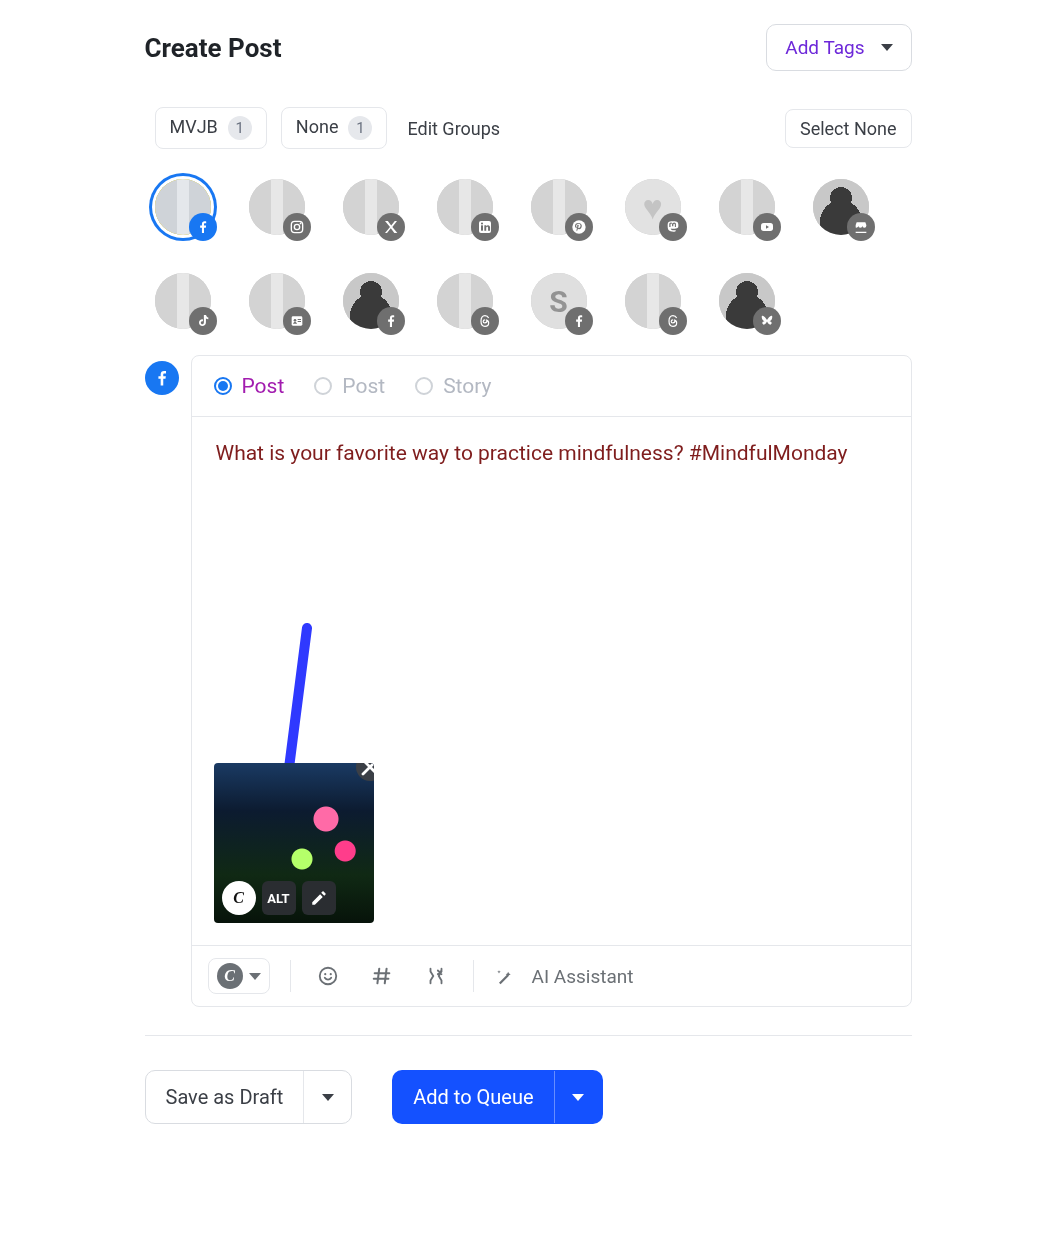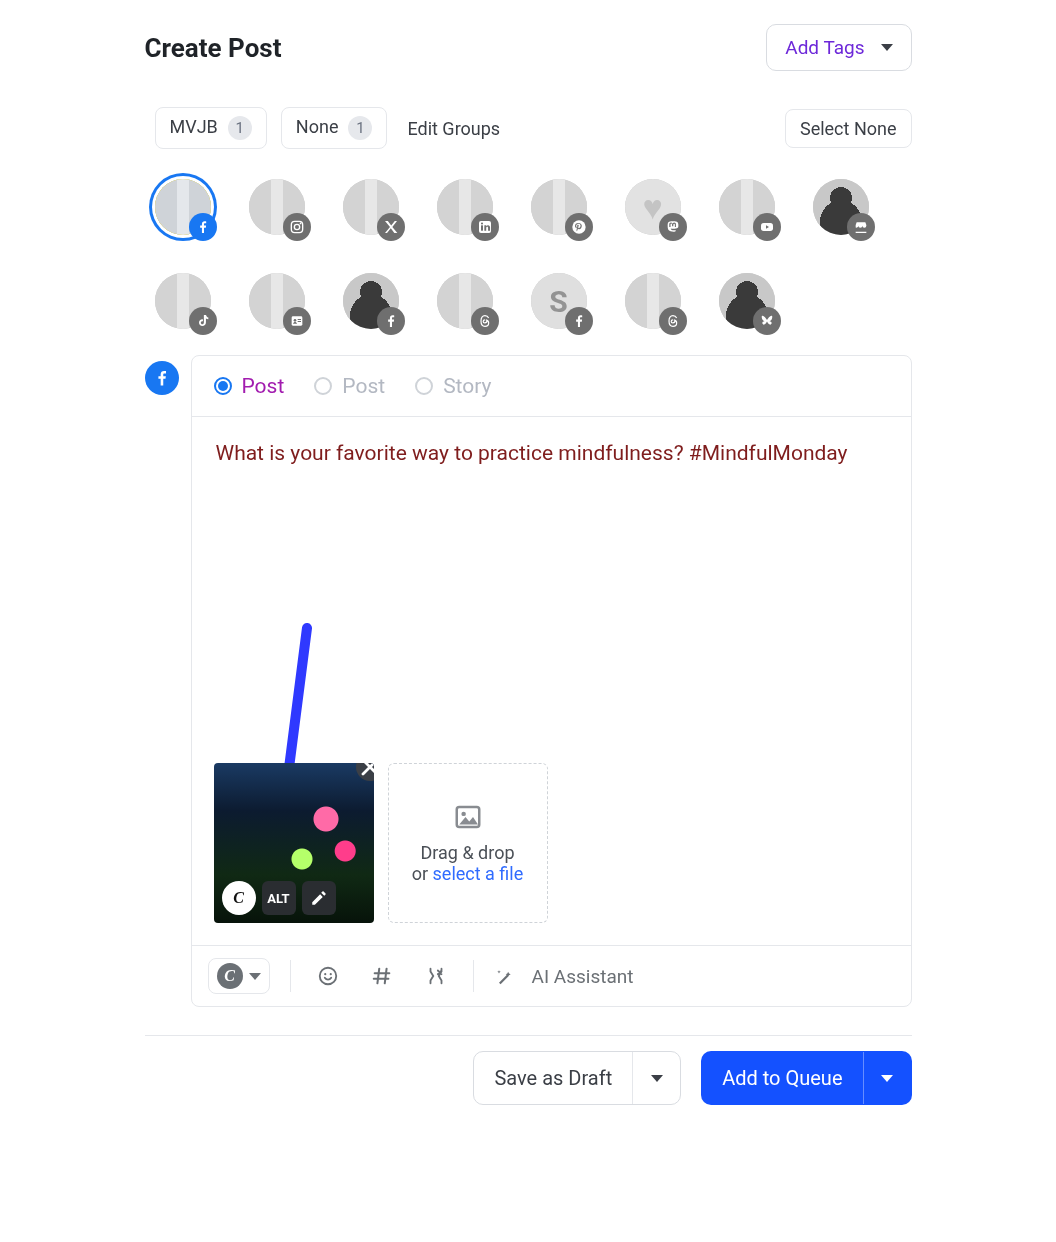--- a/index.html
+++ b/index.html
@@ -84,25 +84,25 @@
   .arrow-anno svg{width:80px;height:260px;display:block;}
 
   .toolbar{display:flex;align-items:center;gap:20px;border-top:1px solid var(--soft-border);padding:12px 16px;color:#6b7075;}
   .tb-btn{display:inline-flex;align-items:center;justify-content:center;width:34px;height:34px;border-radius:6px;cursor:pointer;}
   .tb-btn svg{width:22px;height:22px;}
   .divider{width:1px;height:32px;background:var(--soft-border);}
   .canva-pill{width:26px;height:26px;border-radius:999px;background:#6b7075;color:#fff;display:flex;align-items:center;justify-content:center;font-style:italic;font-family:Georgia,serif;font-weight:700;}
   .canva-split{display:flex;align-items:center;gap:6px;border:1px solid var(--soft-border);border-radius:8px;padding:4px 8px;cursor:pointer;}
   .ai-ass{display:flex;align-items:center;gap:18px;font-size:19px;cursor:pointer;}
 
-  .footer{position:relative;border-top:1px solid var(--soft-border);margin-top:28px;padding:15px 0 0 0;display:flex;justify-content:flex-end;gap:20px;}
+  .footer{position:relative;border-top:1px solid var(--soft-border);margin-top:28px;padding:34px 0 0 0;display:flex;justify-content:flex-start;gap:20px;}
   .split-btn{display:flex;align-items:stretch;border:1px solid var(--border);border-radius:10px;overflow:hidden;background:#fff;}
   .split-btn .main{padding:14px 20px;font-size:20px;color:#3b3f46;cursor:pointer;display:flex;align-items:center;}
   .split-btn .dd{width:48px;display:flex;align-items:center;justify-content:center;border-left:1px solid var(--soft-border);cursor:pointer;}
-  .split-btn.primary{border-color:transparent;background:var(--blue-dark);}
+  .split-btn.primary{border-color:transparent;background:var(--blue-dark);margin-left:20px;}
   .split-btn.primary .main{color:#fff;}
   .split-btn.primary .dd{border-left:1px solid rgba(255,255,255,.35);}
   .split-btn.primary .caret-down{border-top-color:#fff;}
 </style>
 </head>
 <body>
 
 <svg width="0" height="0" style="position:absolute">
   <defs>
     <symbol id="i-facebook" viewBox="0 0 24 24">
@@ -362,29 +362,20 @@
             <div class="tbtn canva">C</div>
             <div class="tbtn alt">ALT</div>
             <div class="tbtn edit">
               <svg>
                   <use href="#i-pencil"></use>
                 </svg>
             </div>
           </div>
         </div>
 
-        <div class="dropzone">
-          <svg>
-              <use href="#i-image"></use>
-            </svg>
-          <div>
-            <span>Drag &amp; drop</span><br>
-            <span>or </span><a href="#">select a file</a>
-          </div>
-        </div>
       </div>
 
       <div class="toolbar">
         <div class="canva-split">
           <span class="canva-pill">C</span>
           <span class="caret-down" style="border-top-color:#6b7075"></span>
         </div>
         <span class="divider"></span>
         <span class="tb-btn">
             <svg>

